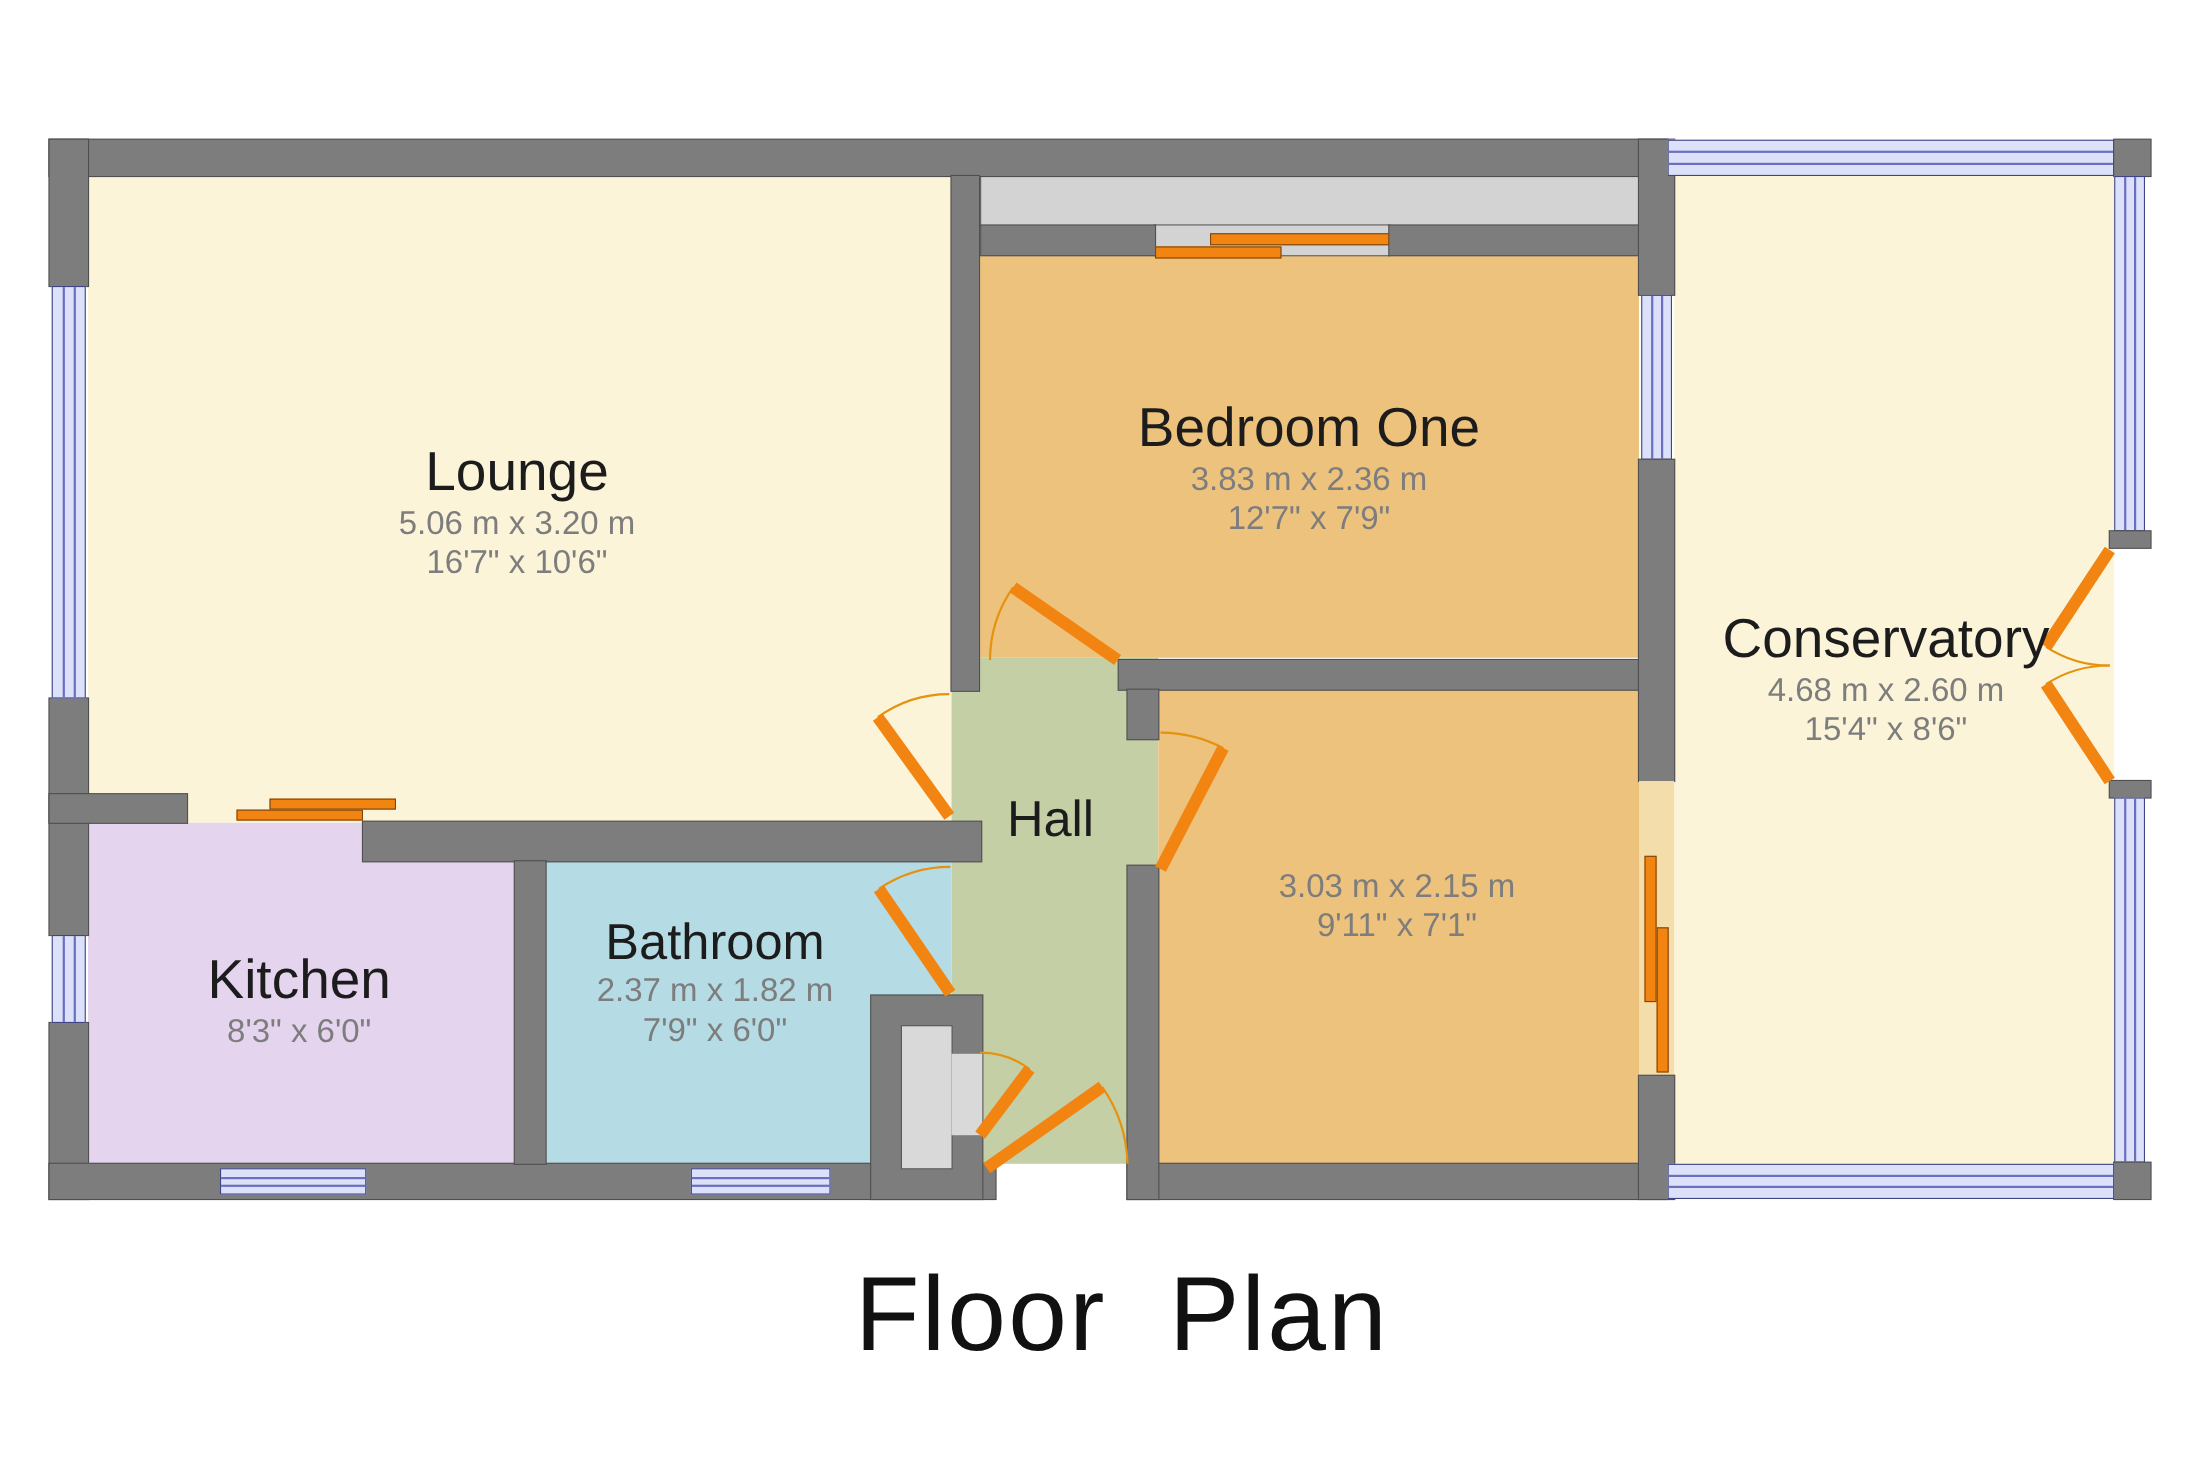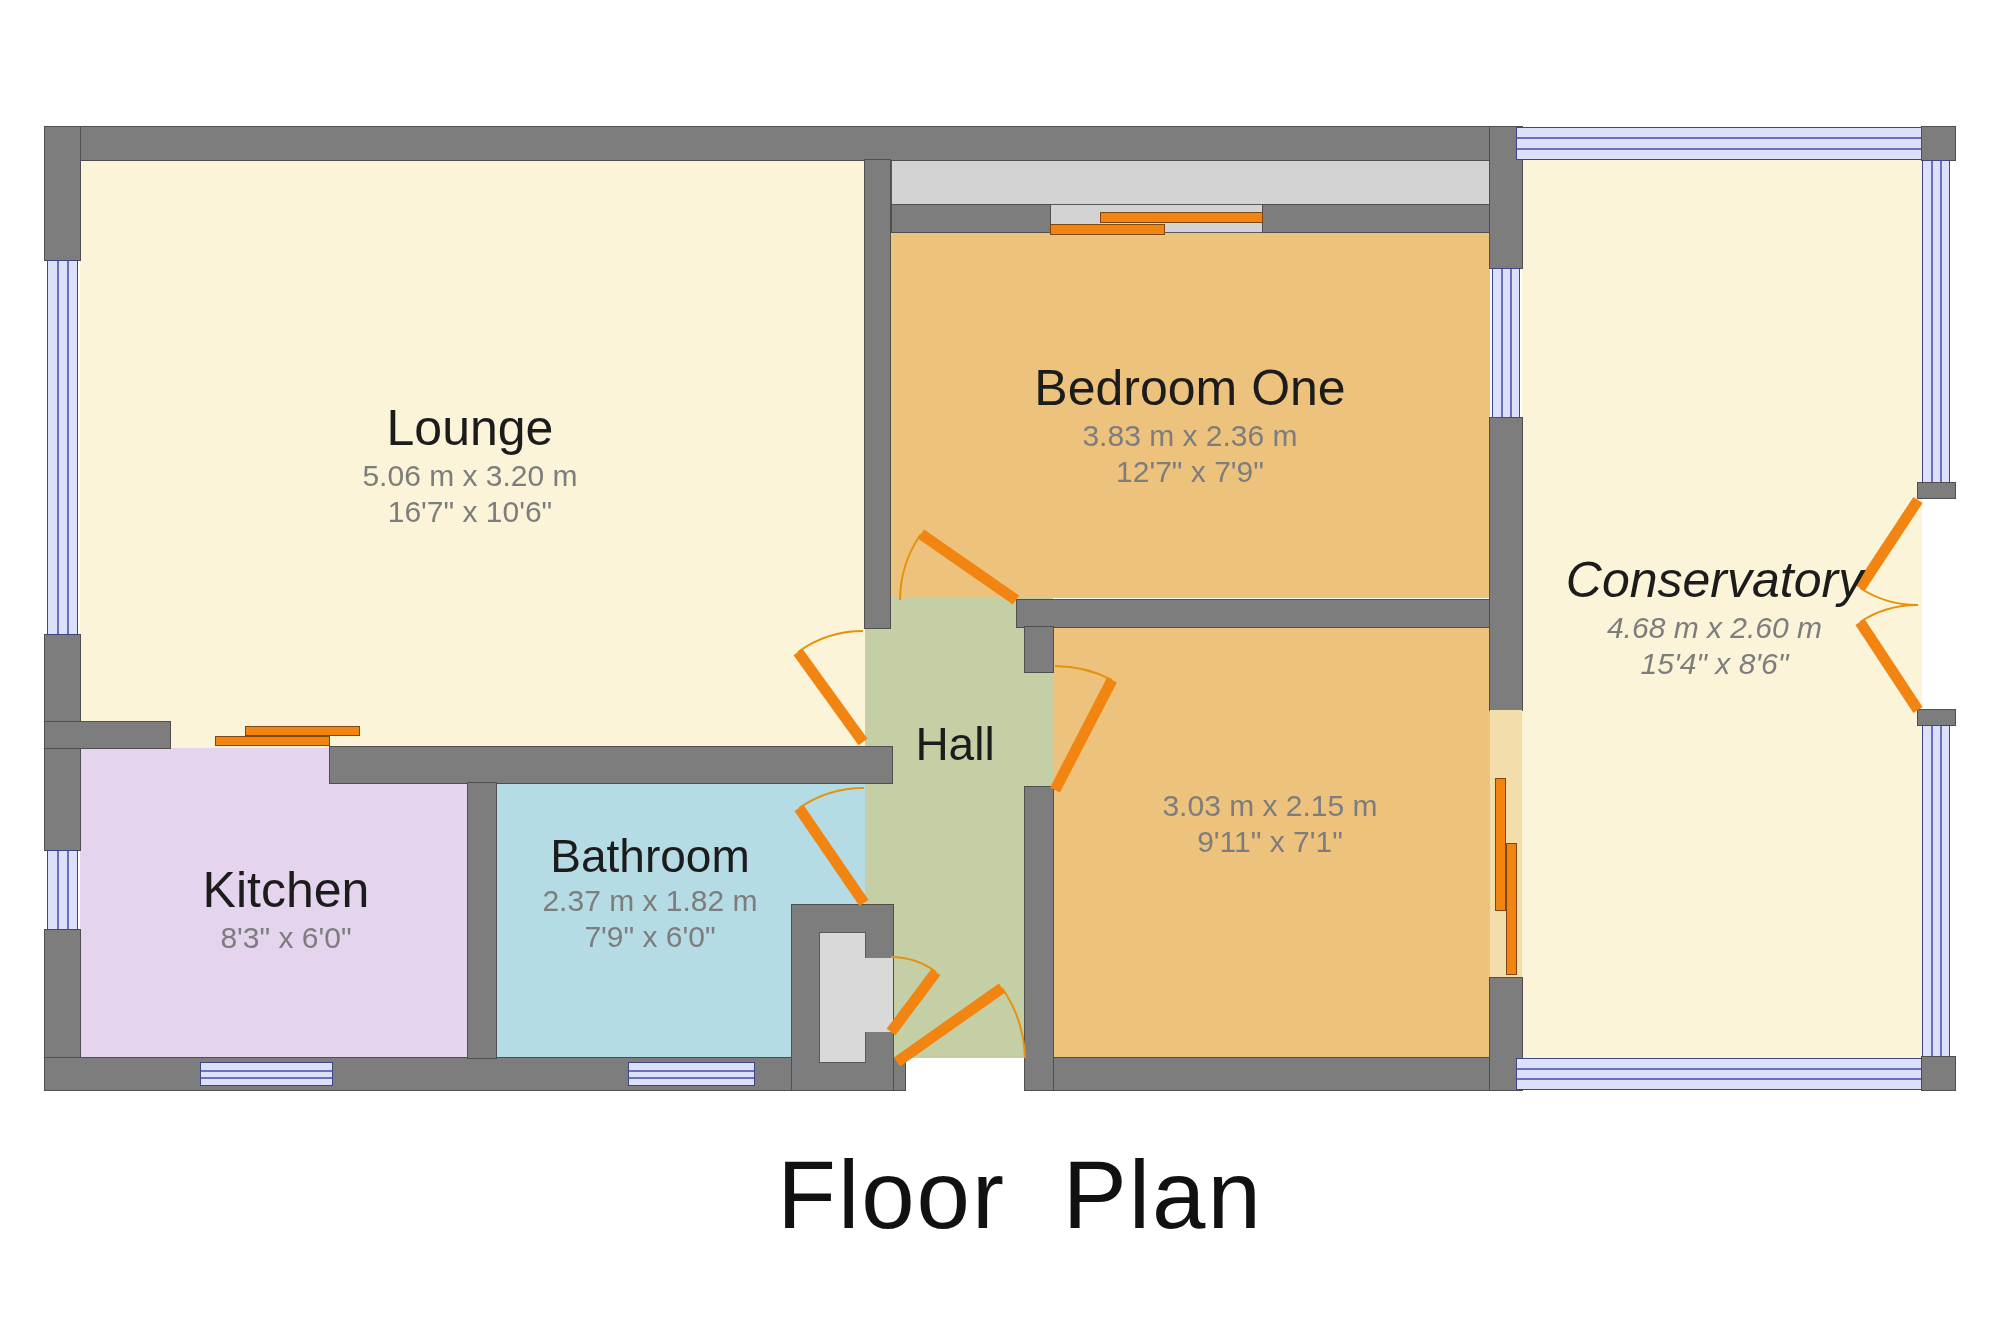--- a/index.html
+++ b/index.html
@@ -108,41 +108,41 @@
     <line class="leaf" x1="1918" y1="500" x2="1860" y2="588"></line>
     <path class="arc" d="M1860,622 A105,105 0 0 1 1918,605"></path>
     <line class="leaf" x1="1918" y1="710" x2="1860" y2="622"></line>
   </svg>
 
   <div class="room-label" style="left:270px;top:400px;width:400px;">
     <div class="rname">Lounge</div>
     <div class="rdim">5.06 m x 3.20 m</div>
     <div class="rdim">16'7" x 10'6"</div>
   </div>
-  <div class="room-label" style="left:136px;top:862px;width:300px;">
+  <div class="room-label" style="left:122px;top:862px;width:300px;">
     <div class="rname">Kitchen</div>
     <div class="rdim">8'3" x 6'0"</div>
   </div>
   <div class="room-label" style="left:490px;top:830px;width:320px;">
     <div class="rname" style="font-size:46px;">Bathroom</div>
     <div class="rdim">2.37 m x 1.82 m</div>
     <div class="rdim">7'9" x 6'0"</div>
   </div>
   <div class="room-label" style="left:880px;top:718px;width:150px;">
     <div class="rname" style="font-size:46px;">Hall</div>
   </div>
   <div class="room-label" style="left:990px;top:360px;width:400px;text-align:center;">
     <div class="rname">Bedroom One</div>
     <div class="rdim">3.83 m x 2.36 m</div>
     <div class="rdim">12'7" x 7'9"</div>
   </div>
   <div class="room-label" style="left:1070px;top:788px;width:400px;">
     <div class="rdim">3.03 m x 2.15 m</div>
     <div class="rdim">9'11" x 7'1"</div>
   </div>
-  <div class="room-label" style="left:1512px;top:552px;width:405px;font-style:italic;">
+  <div class="room-label" style="left:1512px;top:552px;width:405px;">
     <div class="rname">Conservatory</div>
     <div class="rdim">4.68 m x 2.60 m</div>
     <div class="rdim">15'4" x 8'6"</div>
   </div>
 
   <div id="main-title">Floor Plan</div>
 </div>
 
 </body></html>

